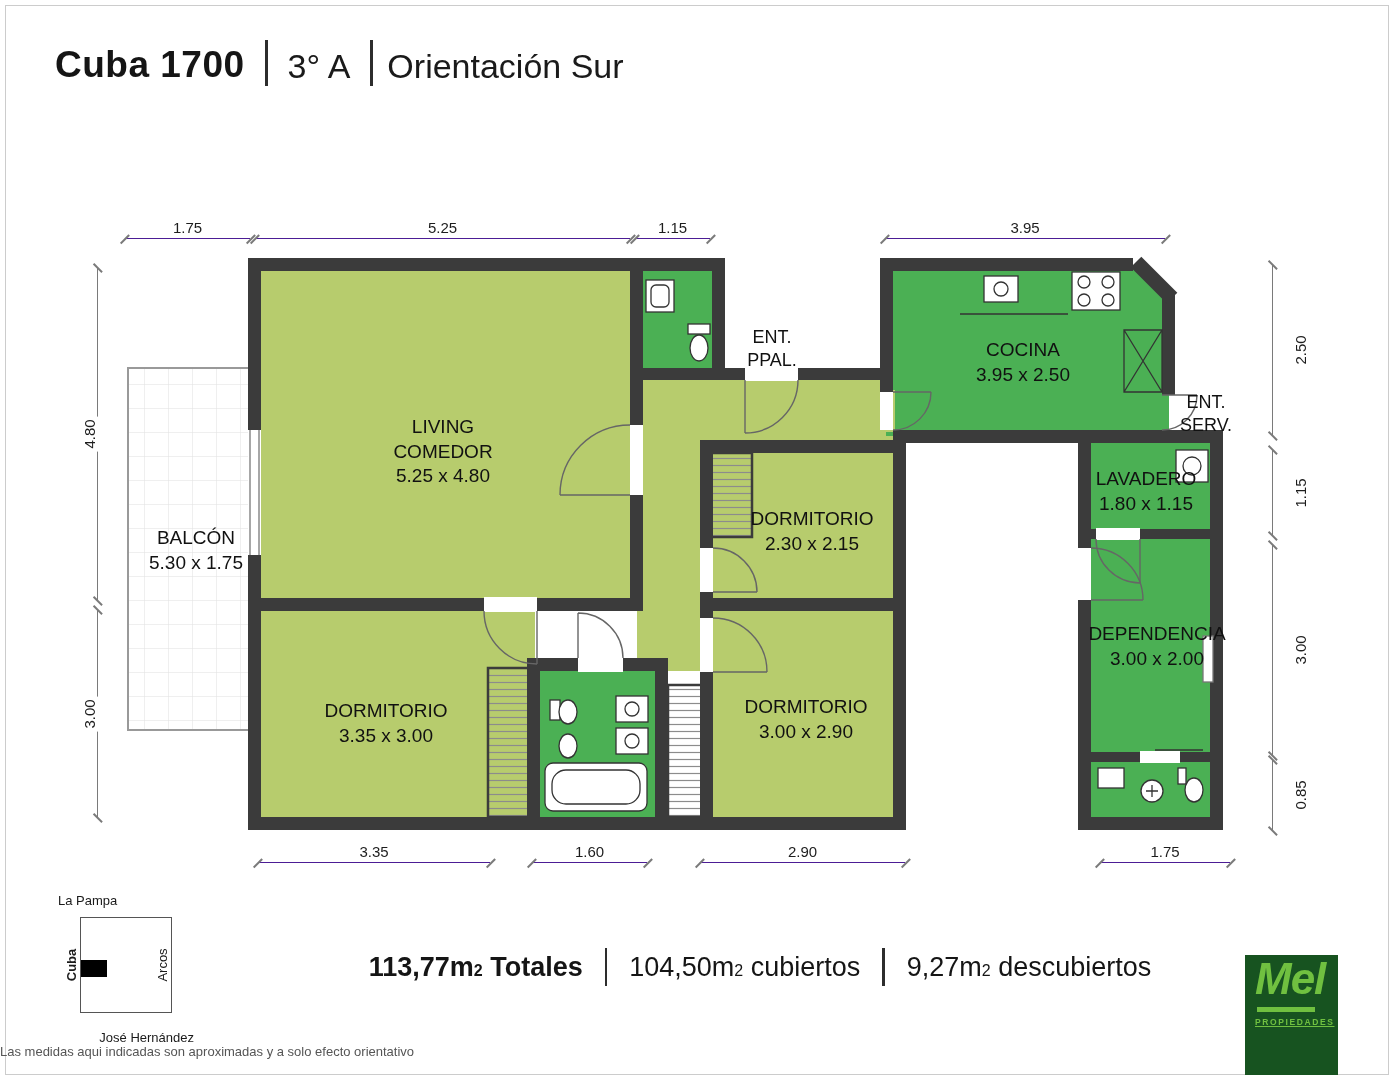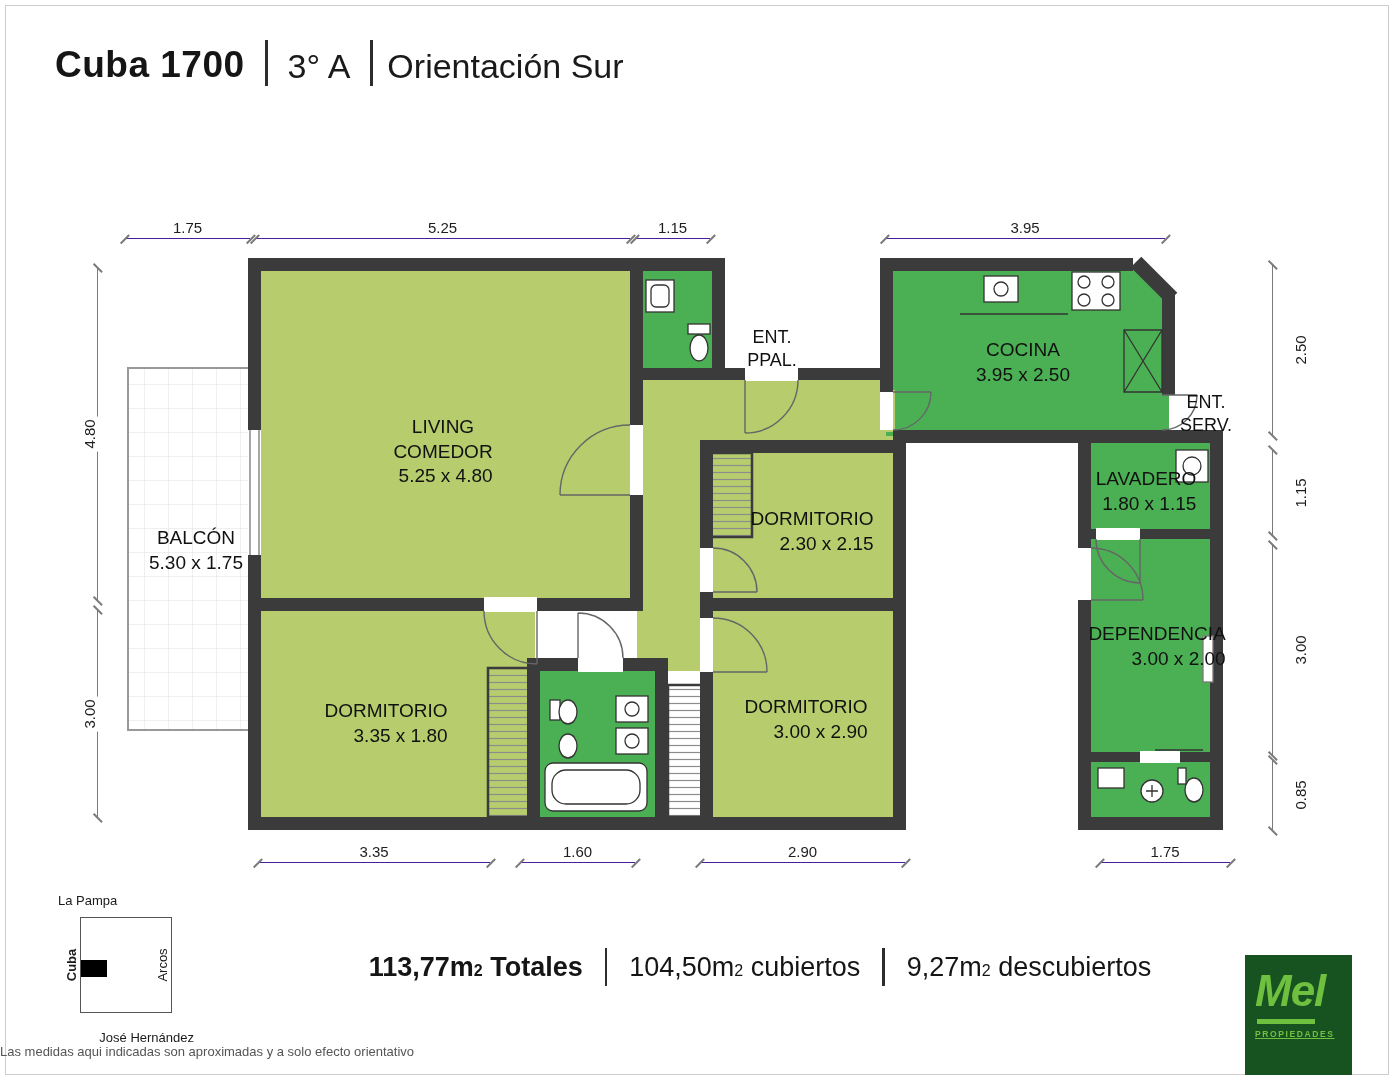--- a/index.html
+++ b/index.html
@@ -16,21 +16,21 @@
   .hsep{width:3px;height:46px;background:#2d2d2d;margin:0 20px;}
   .hsep.tight{margin:0 14px 0 20px;}
 
   
   .plan-svg{position:absolute;left:0;top:0;}
 
   
   .rlabel{position:absolute;transform:translate(-50%,-50%);text-align:center;
           font-size:19px;line-height:1.3;color:#111;z-index:5;}
   .rlabel .nm{white-space:pre-line;}
-  .rlabel .dm{white-space:nowrap;text-align:right;}
+  .rlabel .dm{white-space:nowrap;}
   .rlabel.small{font-size:18px;}
 
   
   .dimh{position:absolute;border-top:1px solid #4c1d95;height:0;z-index:4;}
   .dimh::before,.dimh::after{content:"";position:absolute;top:-6px;width:1.5px;height:12px;background:#7a7a7a;transform:rotate(45deg);}
   .dimh::before{left:-1px;}
   .dimh::after{right:-1px;}
   .dimh span{position:absolute;left:50%;bottom:3px;transform:translateX(-50%);
              font-size:15px;color:#1d1d1d;background:#fff;padding:0 4px;white-space:nowrap;}
   .dimv{position:absolute;border-left:1px solid #7a7a7a;width:0;z-index:4;}
@@ -53,22 +53,22 @@
   
   .totals{position:absolute;left:300px;top:948px;width:920px;display:flex;align-items:center;justify-content:center;font-size:27px;}
   .totals .item{display:flex;align-items:baseline;white-space:pre;}
   .totals .item sup{font-size:16px;}
   .totals .item.b{font-weight:bold;}
   .tsep{width:2.5px;height:38px;background:#2d2d2d;margin:0 22px;align-self:center;}
 
   .disclaimer{position:absolute;left:0;top:1044px;width:100%;text-align:left;font-size:13px;color:#555;}
 
   
-  .logo{position:absolute;left:1245px;top:955px;width:107px;height:120px;background:#175320;
-        display:flex;flex-direction:column;align-items:flex-start;padding:14px 0 0 10px;box-sizing:border-box;}
+  .logo{position:absolute;left:1245px;top:955px;width:93px;height:120px;background:#175320;
+        display:flex;flex-direction:column;align-items:flex-start;padding:2px 0 0 10px;box-sizing:border-box;}
   .logo .mel{color:#70c040;font-size:44px;font-weight:bold;font-style:italic;line-height:1;letter-spacing:-1px;}
   .logo .bar{width:58px;height:5px;background:#70c040;margin:6px 0 5px 2px;}
   .logo .tag{color:#70c040;font-size:8.5px;letter-spacing:1.6px;font-weight:bold;text-decoration:underline;}
 </style>
 </head>
 <body>
 
 <div class="frame"></div>
 
 <div class="header">
@@ -222,21 +222,21 @@
 <div class="rlabel" style="left:196px;top:551px;">
   <div class="nm">BALCÓN</div>
   <div class="dm">5.30 x 1.75</div>
 </div>
 <div class="rlabel" style="left:812px;top:532px;">
   <div class="nm">DORMITORIO</div>
   <div class="dm">2.30 x 2.15</div>
 </div>
 <div class="rlabel" style="left:386px;top:724px;">
   <div class="nm">DORMITORIO</div>
-  <div class="dm">3.35 x 1.80</div>
+  <div class="dm">3.35 x 3.00</div>
 </div>
 <div class="rlabel" style="left:806px;top:720px;">
   <div class="nm">DORMITORIO</div>
   <div class="dm">3.00 x 2.90</div>
 </div>
 <div class="rlabel" style="left:1023px;top:363px;">
   <div class="nm">COCINA</div>
   <div class="dm">3.95 x 2.50</div>
 </div>
 <div class="rlabel" style="left:1146px;top:492px;">
@@ -265,21 +265,21 @@
 <div class="dimh" style="left:635px;top:238px;width:75px;">
     <span>1.15</span>
   </div>
 <div class="dimh" style="left:885px;top:238px;width:280px;">
     <span>3.95</span>
   </div>
 
 <div class="dimh" style="left:258px;top:862px;width:232px;">
     <span>3.35</span>
   </div>
-<div class="dimh" style="left:520px;top:862px;width:115px;">
+<div class="dimh" style="left:532px;top:862px;width:115px;">
     <span>1.60</span>
   </div>
 <div class="dimh" style="left:700px;top:862px;width:205px;">
     <span>2.90</span>
   </div>
 <div class="dimh" style="left:1100px;top:862px;width:130px;">
     <span>1.75</span>
   </div>
 
 <div class="dimv leftside" style="left:97px;top:268px;height:332px;">

